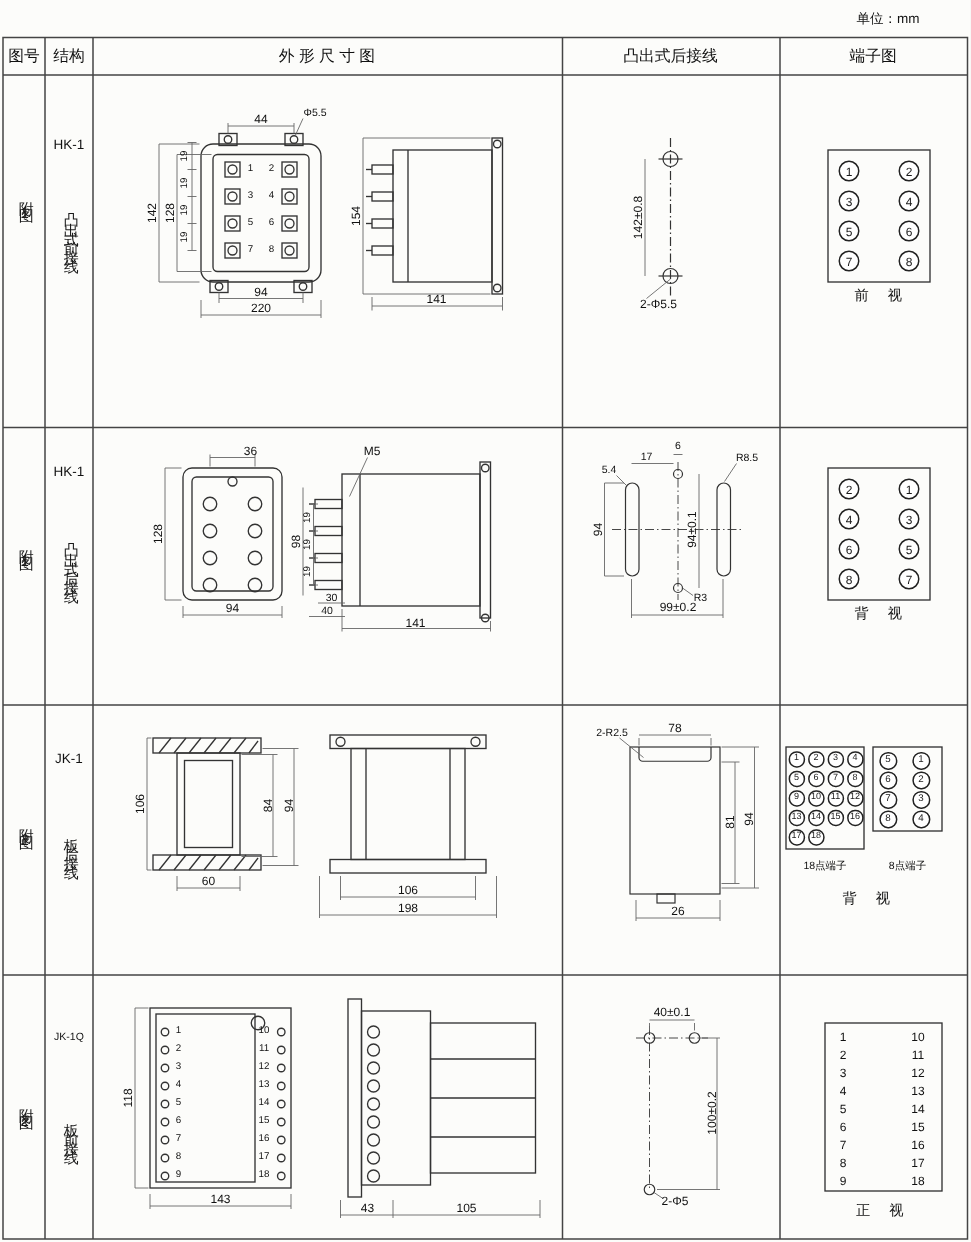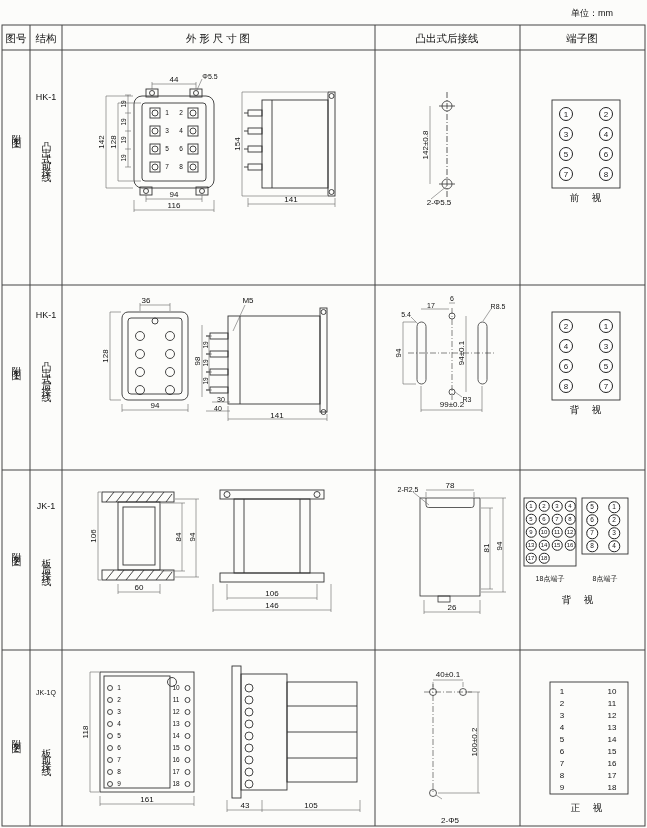--- a/index.html
+++ b/index.html
@@ -383,42 +383,42 @@
 <span class="t xs c" style="left:181px;top:149px">6</span>
 <span class="t xs c" style="left:167px;top:167px">7</span>
 <span class="t xs c" style="left:181px;top:167px">8</span>
 <span class="t cr" style="left:102px;top:142px">142</span>
 <span class="t cr" style="left:114px;top:142px">128</span>
 <span class="t xs cr" style="left:124px;top:104px">19</span>
 <span class="t xs cr" style="left:124px;top:122px">19</span>
 <span class="t xs cr" style="left:124px;top:140px">19</span>
 <span class="t xs cr" style="left:124px;top:158px">19</span>
 <span class="t c" style="left:174px;top:195px">94</span>
-<span class="t c" style="left:174px;top:206px">116</span>
+<span class="t c" style="left:174px;top:206px">220</span>
 <span class="t cr" style="left:238px;top:144px">154</span>
 <span class="t c" style="left:291px;top:200px">141</span>
 
 <span class="t cr" style="left:426px;top:145px">142±0.8</span>
 <span class="t c" style="left:439px;top:203px">2-Φ5.5</span>
 
 <span class="circ c14" style="left:566px;top:114px">1</span>
 <span class="circ c14" style="left:606px;top:114px">2</span>
 <span class="circ c14" style="left:566px;top:134px">3</span>
 <span class="circ c14" style="left:606px;top:134px">4</span>
 <span class="circ c14" style="left:566px;top:154px">5</span>
 <span class="circ c14" style="left:606px;top:154px">6</span>
 <span class="circ c14" style="left:566px;top:174px">7</span>
 <span class="circ c14" style="left:606px;top:174px">8</span>
 <span class="t cap c" style="left:588px;top:198px">前 视</span>
 
 <span class="vtext" style="left:16px;top:372px">附图1</span>
 <span class="t md c" style="left:46px;top:315px">HK-1</span>
 <span class="vtext" style="left:46px;top:372px">凸出式后接线</span>
 
-<span class="t c" style="left:146px;top:301px">36</span>
+<span class="t c" style="left:167px;top:301px">36</span>
 <span class="t cr" style="left:106px;top:356px">128</span>
 <span class="t c" style="left:155px;top:406px">94</span>
 <span class="t c" style="left:248px;top:301px">M5</span>
 <span class="t cr" style="left:198px;top:361px">98</span>
 <span class="t xs cr" style="left:206px;top:345px">19</span>
 <span class="t xs cr" style="left:206px;top:363px">19</span>
 <span class="t xs cr" style="left:206px;top:381px">19</span>
 <span class="t sm c" style="left:221px;top:399px">30</span>
 <span class="t sm c" style="left:218px;top:408px">40</span>
 <span class="t c" style="left:277px;top:416px">141</span>
@@ -444,21 +444,21 @@
 
 <span class="vtext" style="left:16px;top:558px">附图2</span>
 <span class="t md c" style="left:46px;top:506px">JK-1</span>
 <span class="vtext" style="left:46px;top:562px">板后接线</span>
 
 <span class="t cr" style="left:94px;top:536px">106</span>
 <span class="t cr" style="left:179px;top:537px">84</span>
 <span class="t cr" style="left:193px;top:537px">94</span>
 <span class="t c" style="left:139px;top:588px">60</span>
 <span class="t c" style="left:272px;top:594px">106</span>
-<span class="t c" style="left:272px;top:606px">146</span>
+<span class="t c" style="left:272px;top:606px">198</span>
 
 <span class="t sm c" style="left:408px;top:489px">2-R2.5</span>
 <span class="t c" style="left:450px;top:486px">78</span>
 <span class="t cr" style="left:487px;top:548px">81</span>
 <span class="t cr" style="left:500px;top:546px">94</span>
 <span class="t c" style="left:452px;top:608px">26</span>
 
 <span class="circ c10" style="left:531px;top:506px">1</span>
 <span class="circ c10" style="left:544px;top:506px">2</span>
 <span class="circ c10" style="left:557px;top:506px">3</span>
@@ -507,27 +507,27 @@
 <span class="t xs c" style="left:176px;top:688px">10</span>
 <span class="t xs c" style="left:176px;top:700px">11</span>
 <span class="t xs c" style="left:176px;top:712px">12</span>
 <span class="t xs c" style="left:176px;top:724px">13</span>
 <span class="t xs c" style="left:176px;top:736px">14</span>
 <span class="t xs c" style="left:176px;top:748px">15</span>
 <span class="t xs c" style="left:176px;top:760px">16</span>
 <span class="t xs c" style="left:176px;top:772px">17</span>
 <span class="t xs c" style="left:176px;top:784px">18</span>
 <span class="t cr" style="left:86px;top:732px">118</span>
-<span class="t c" style="left:147px;top:800px">161</span>
+<span class="t c" style="left:147px;top:800px">143</span>
 <span class="t c" style="left:245px;top:806px">43</span>
 <span class="t c" style="left:311px;top:806px">105</span>
 
 <span class="t c" style="left:448px;top:675px">40±0.1</span>
 <span class="t cr" style="left:475px;top:742px">100±0.2</span>
-<span class="t c" style="left:450px;top:821px">2-Φ5</span>
+<span class="t c" style="left:450px;top:801px">2-Φ5</span>
 
 <span class="t c" style="left:562px;top:692px">1</span>
 <span class="t c" style="left:562px;top:704px">2</span>
 <span class="t c" style="left:562px;top:716px">3</span>
 <span class="t c" style="left:562px;top:728px">4</span>
 <span class="t c" style="left:562px;top:740px">5</span>
 <span class="t c" style="left:562px;top:752px">6</span>
 <span class="t c" style="left:562px;top:764px">7</span>
 <span class="t c" style="left:562px;top:776px">8</span>
 <span class="t c" style="left:562px;top:788px">9</span>

